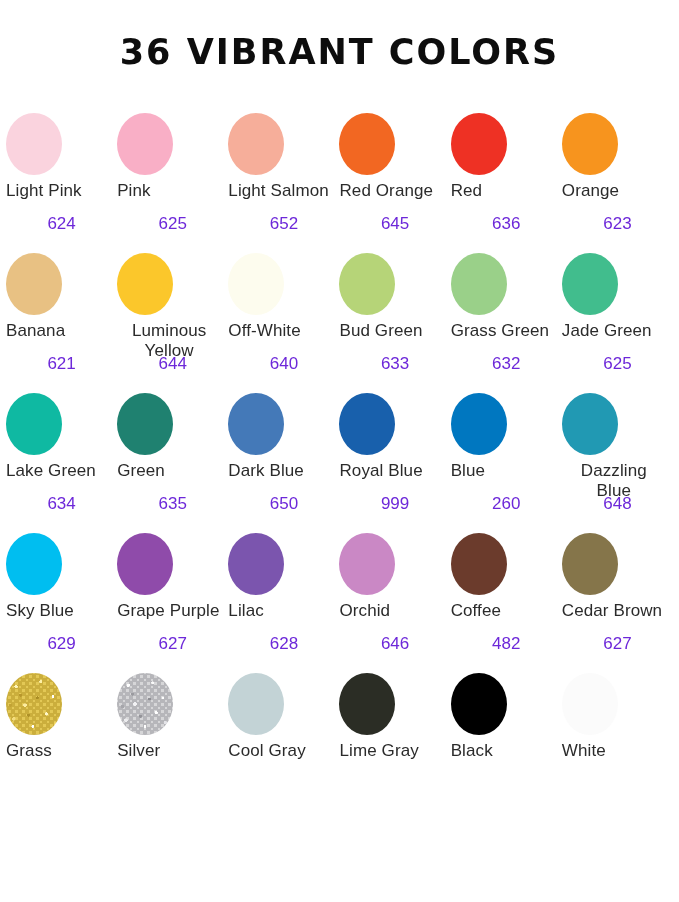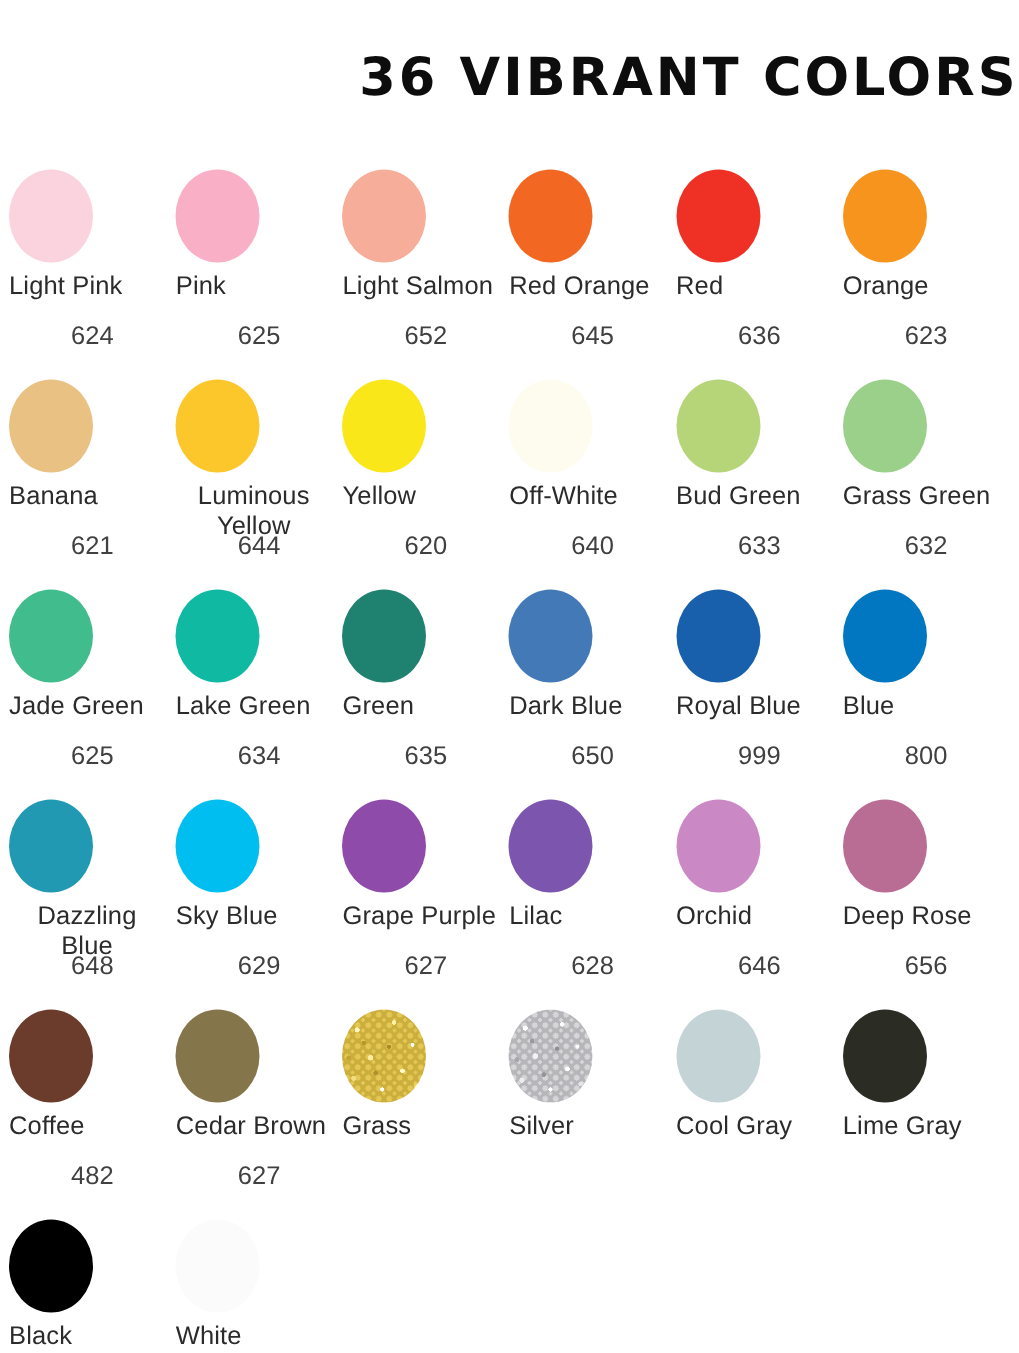--- a/index.html
+++ b/index.html
@@ -19,21 +19,21 @@
   #page {
     position: relative;
     width: 679px;
     height: 902px;
     background: #ffffff;
     box-sizing: border-box;
   }
 
   
   #heading {
-    text-align: right;
+    text-align: center;
     font-family: "DejaVu Sans", sans-serif;
     font-weight: 700;
     font-size: 35px;
     letter-spacing: 2.0px;
     color: #0d0d0d;
     padding-top: 6px;
     height: 52px;
     line-height: 46px;
     white-space: nowrap;
   }
@@ -75,21 +75,21 @@
     word-break: break-word;
   }
 
   .swatch-code {
     position: absolute;
     bottom: 12px;
     left: 0;
     right: 0;
     font-size: 17px;
     line-height: 19px;
-    color: #404040;
+    color: #6d28d9;
     font-family: "Liberation Sans", sans-serif;
     font-weight: 400;
   }
 
   
   .glitter-gold {
     background-color: #d9bc47;
     background-image:
       radial-gradient(circle at 18% 22%, #fff6bd 0 1.6px, transparent 1.8px),
       radial-gradient(circle at 62% 14%, #fdf0a8 0 1.4px, transparent 1.6px),
@@ -172,25 +172,20 @@
         <div class="swatch-dot" style="background: rgb(232, 193, 131);"></div>
         <div class="swatch-name">Banana</div>
         <div class="swatch-code">621</div>
       </div>
       <div class="swatch-cell">
         <div class="swatch-dot" style="background: rgb(251, 199, 43);"></div>
         <div class="swatch-name">Luminous Yellow</div>
         <div class="swatch-code">644</div>
       </div>
       <div class="swatch-cell">
-        <div class="swatch-dot" style="background: rgb(249, 231, 25);"></div>
-        <div class="swatch-name">Yellow</div>
-        <div class="swatch-code">620</div>
-      </div>
-      <div class="swatch-cell">
         <div class="swatch-dot" style="background: rgb(253, 252, 238);"></div>
         <div class="swatch-name">Off-White</div>
         <div class="swatch-code">640</div>
       </div>
       <div class="swatch-cell">
         <div class="swatch-dot" style="background: rgb(182, 212, 120);"></div>
         <div class="swatch-name">Bud Green</div>
         <div class="swatch-code">633</div>
       </div>
       <div class="swatch-cell">
@@ -219,21 +214,21 @@
         <div class="swatch-code">650</div>
       </div>
       <div class="swatch-cell">
         <div class="swatch-dot" style="background: rgb(24, 96, 172);"></div>
         <div class="swatch-name">Royal Blue</div>
         <div class="swatch-code">999</div>
       </div>
       <div class="swatch-cell">
         <div class="swatch-dot" style="background: rgb(0, 119, 192);"></div>
         <div class="swatch-name">Blue</div>
-        <div class="swatch-code">800</div>
+        <div class="swatch-code">260</div>
       </div>
       <div class="swatch-cell">
         <div class="swatch-dot" style="background: rgb(33, 153, 179);"></div>
         <div class="swatch-name">Dazzling Blue</div>
         <div class="swatch-code">648</div>
       </div>
       <div class="swatch-cell">
         <div class="swatch-dot" style="background: rgb(0, 190, 240);"></div>
         <div class="swatch-name">Sky Blue</div>
         <div class="swatch-code">629</div>
@@ -247,25 +242,20 @@
         <div class="swatch-dot" style="background: rgb(123, 85, 174);"></div>
         <div class="swatch-name">Lilac</div>
         <div class="swatch-code">628</div>
       </div>
       <div class="swatch-cell">
         <div class="swatch-dot" style="background: rgb(202, 136, 197);"></div>
         <div class="swatch-name">Orchid</div>
         <div class="swatch-code">646</div>
       </div>
       <div class="swatch-cell">
-        <div class="swatch-dot" style="background: rgb(186, 109, 148);"></div>
-        <div class="swatch-name">Deep Rose</div>
-        <div class="swatch-code">656</div>
-      </div>
-      <div class="swatch-cell">
         <div class="swatch-dot" style="background: rgb(107, 59, 44);"></div>
         <div class="swatch-name">Coffee</div>
         <div class="swatch-code">482</div>
       </div>
       <div class="swatch-cell">
         <div class="swatch-dot" style="background: rgb(133, 117, 74);"></div>
         <div class="swatch-name">Cedar Brown</div>
         <div class="swatch-code">627</div>
       </div>
       <div class="swatch-cell">

